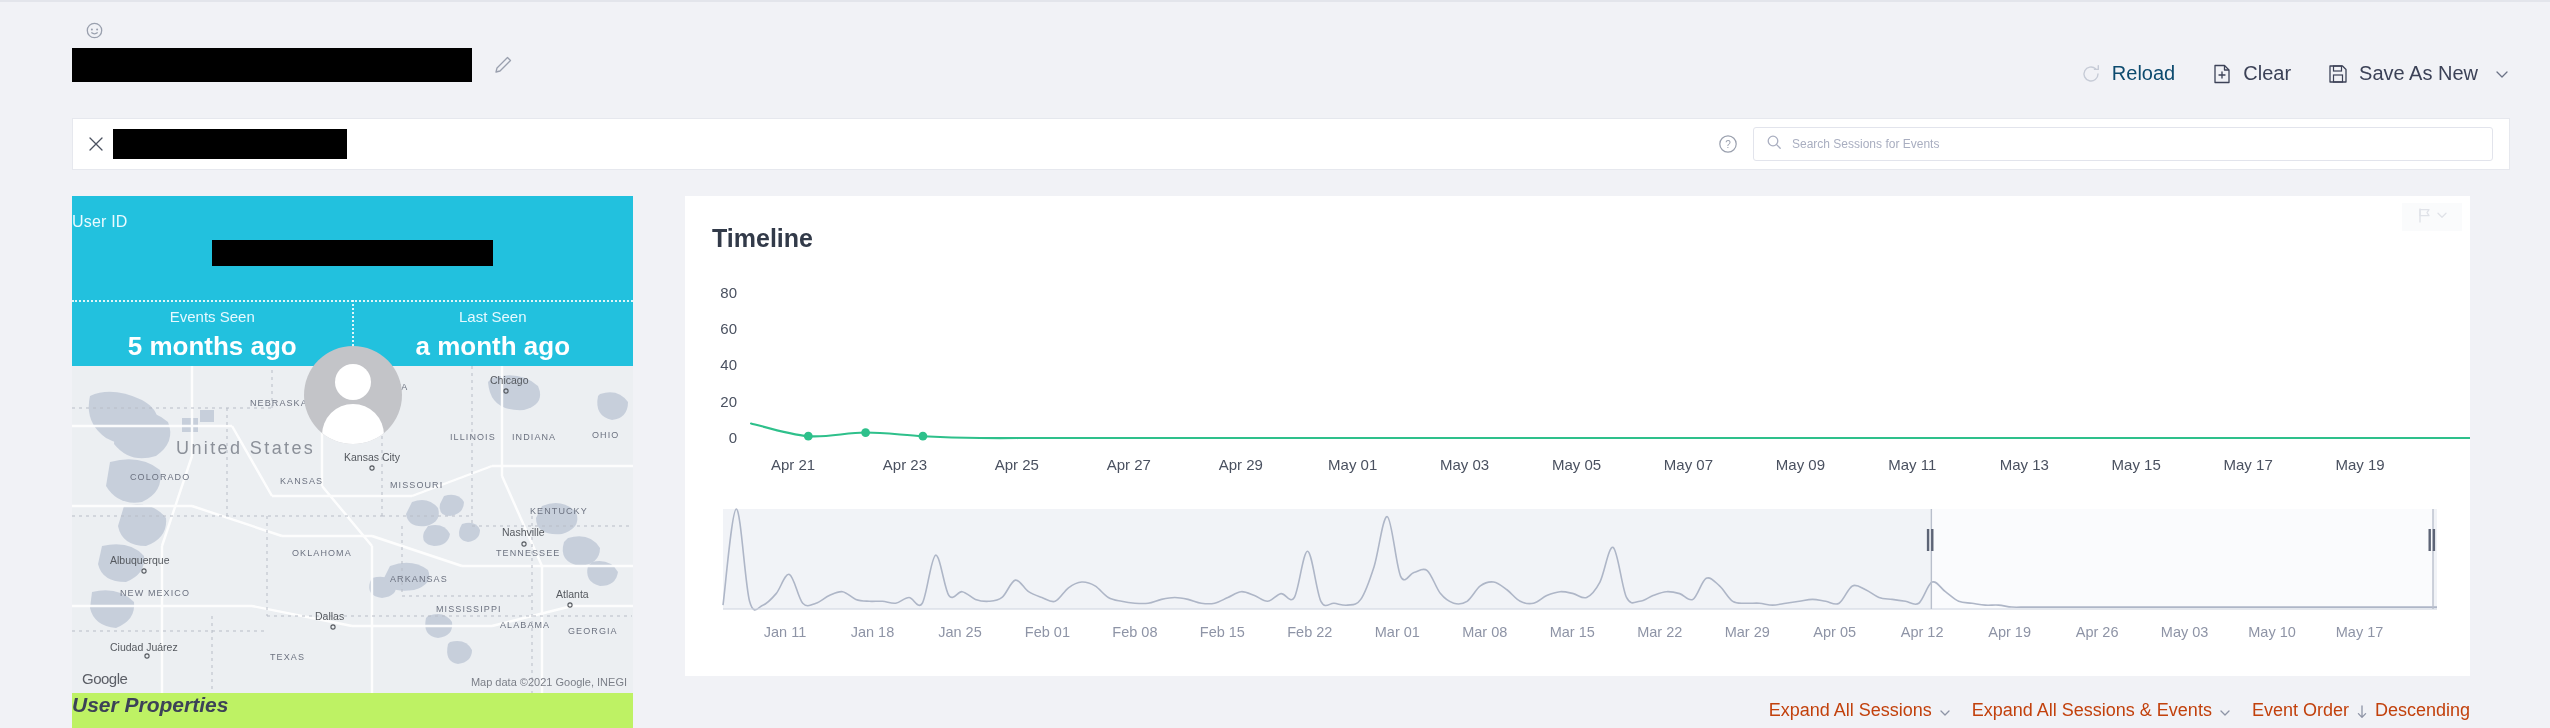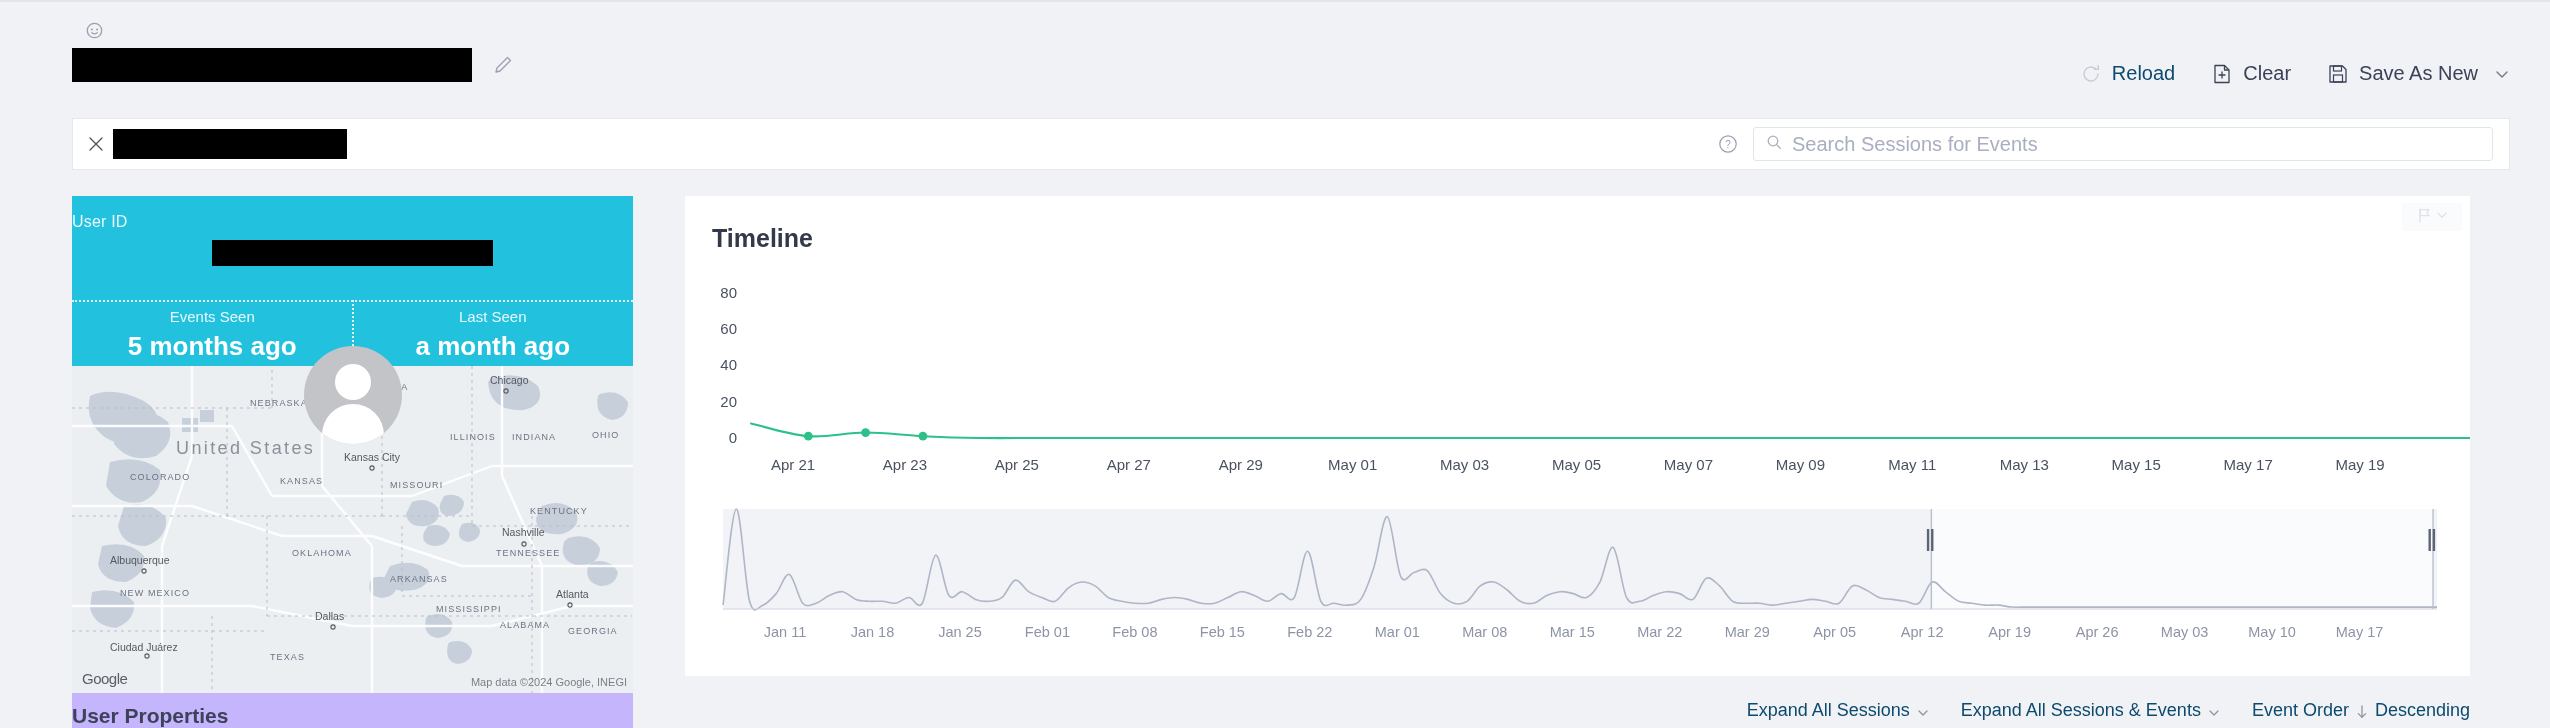--- a/index.html
+++ b/index.html
@@ -41,21 +41,21 @@
   .redact-chip { width:234px; height:30px; background:#000; margin-left:6px; flex:none; }
   .sb-spacer { flex:1; }
   .help-icon { width:22px; height:22px; margin-right:14px; flex:none; cursor:pointer; }
   .search-field {
     width:740px; height:34px; margin-right:16px; flex:none;
     border:1px solid #e2e4ec; border-radius:3px; background:#fff;
     display:flex; align-items:center; gap:10px; padding:0 12px;
   }
   .search-field input {
     border:0; outline:0; background:transparent; flex:1;
-    font-family:"Liberation Sans", sans-serif; font-size:20px; color:#444b5e;
+    font-family:"Liberation Sans", sans-serif; font-size:12px; color:#444b5e;
   }
   .search-field input::placeholder { color:#a9aec0; }
 
   
   .left-panel { position:absolute; left:72px; top:196px; width:561px; height:532px; background:#fff; }
   .user-hero { position:relative; width:561px; height:170px; background:#22c1de; overflow:hidden; }
   .hero-label { color:#eafaff; font-size:16px; padding-top:17px; letter-spacing:.2px; }
   .hero-redact { width:281px; height:26px; background:#000; margin:9px auto 0; }
   .hero-divider {
     position:absolute; left:0; top:104px; width:561px; height:0;
@@ -74,36 +74,36 @@
     width:98px; height:98px; border-radius:50%; background:#c3c4c8; overflow:hidden; z-index:5;
   }
   .avatar .head { position:absolute; left:50%; top:18px; transform:translateX(-50%); width:36px; height:36px; border-radius:50%; background:#fff; }
   .avatar .body { position:absolute; left:50%; top:58px; transform:translateX(-50%); width:62px; height:56px; border-radius:31px 31px 0 0; background:#fff; }
 
   .map { position:absolute; left:0; top:170px; width:561px; height:327px; background:#eceff2; overflow:hidden; }
   .map svg { position:absolute; left:0; top:0; }
   .gmlogo { position:absolute; left:10px; bottom:6px; font-size:15px; font-weight:normal; color:#5b5e66; letter-spacing:-.5px; }
   .mapattr { position:absolute; right:6px; bottom:5px; font-size:11px; color:#7b7f88; }
 
-  .user-props { position:absolute; left:0; top:497px; width:561px; height:35px; background:#c4b5fd; display:flex; align-items:flex-end; }
+  .user-props { position:absolute; left:0; top:497px; width:561px; height:35px; background:#bef264; display:flex; align-items:flex-start;font-style:italic; }
   .user-props h2 { font-size:21px; color:#3c4257; padding-left:0; font-weight:bold; }
 
   
   .right-panel { position:absolute; left:685px; top:196px; width:1785px; height:480px; background:#fff; }
   .panel-flagbtn { position:absolute; right:8px; top:7px; width:60px; height:28px; background:#fafbfc; display:flex; align-items:center; gap:3px; justify-content:center; cursor:pointer; }
   .tl-title { position:absolute; left:27px; top:28px; font-size:25px; font-weight:bold; color:#323a49; }
 
   .chart-wrap { position:absolute; left:0; top:72px; width:1785px; height:240px; }
   .brush-wrap { position:absolute; left:0; top:305px; width:1785px; height:175px; }
 
   
   .bottom-controls {
     position:absolute; right:80px; top:700px;
-    display:flex; align-items:center; gap:31px;
-    font-size:18px; color:#0c4a6e;
+    display:flex; align-items:center; gap:20px;
+    font-size:18px; color:#c2410c;
   }
   .bc-item { display:flex; align-items:center; gap:6px; cursor:pointer; white-space:nowrap; }
   .mini-chev { width:14px; height:14px; display:block; }
 
   .bg-gap-right { position:absolute; left:2470px; top:196px; width:80px; height:532px; background:#f1f2f6; }
 </style>
 </head>
 <body>
 
 <div class="app">
@@ -287,21 +287,21 @@
           <circle cx="434" cy="25" r="2.1"></circle>
           <circle cx="300" cy="102" r="2.1"></circle>
           <circle cx="452" cy="178" r="2.1"></circle>
           <circle cx="72" cy="205" r="2.1"></circle>
           <circle cx="498" cy="239" r="2.1"></circle>
           <circle cx="261" cy="261" r="2.1"></circle>
           <circle cx="75" cy="290" r="2.1"></circle>
         </g>
       </svg>
       <div class="gmlogo">Google</div>
-      <div class="mapattr">Map data ©2024 Google, INEGI</div>
+      <div class="mapattr">Map data ©2021 Google, INEGI</div>
     </div>
 
     <div class="avatar">
       <div class="head"></div>
       <div class="body"></div>
     </div>
 
     <div class="user-props">
       <h2>User Properties</h2>
     </div>

